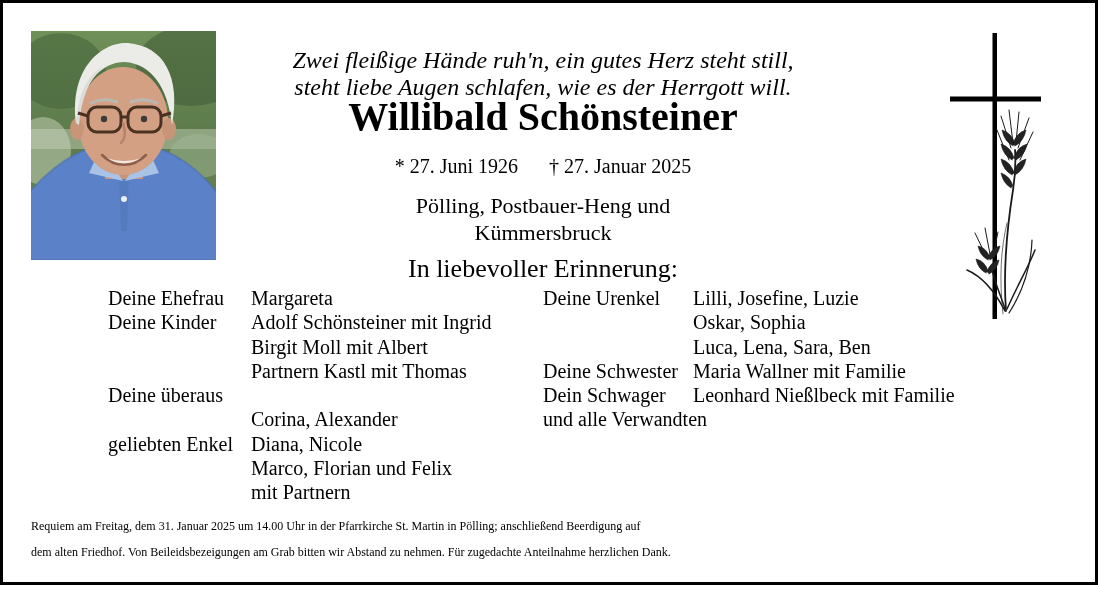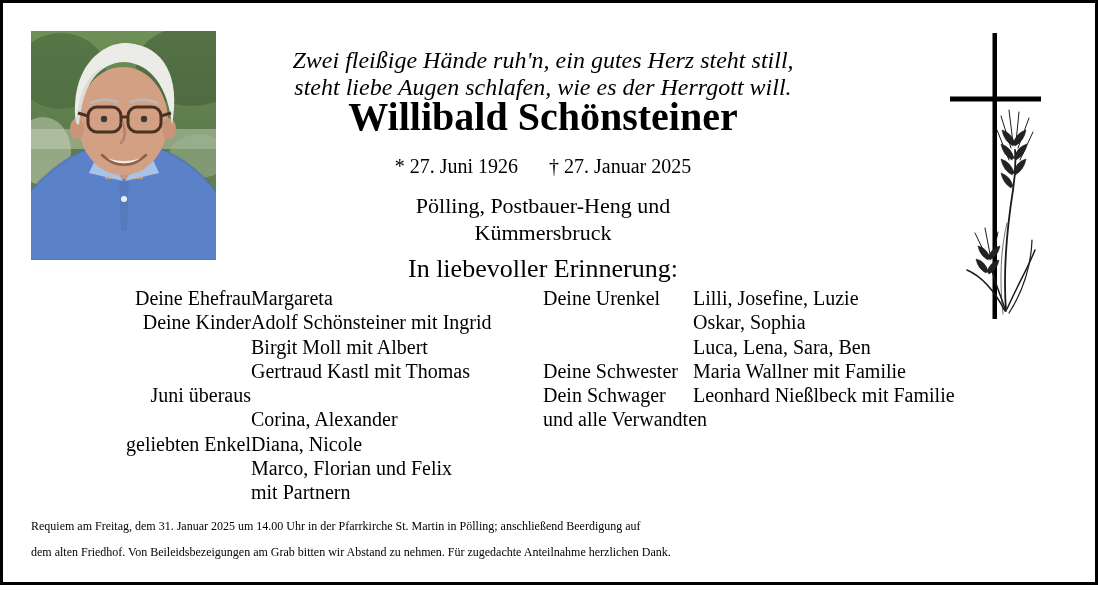--- a/index.html
+++ b/index.html
@@ -19,21 +19,21 @@
             font-style:italic;font-size:24px;line-height:26.5px;white-space:nowrap;margin-top:24px;}
   .deceased-name{position:absolute;left:0;top:93px;width:700px;
             font-weight:bold;font-size:40px;line-height:42px;white-space:nowrap;}
   .dates{position:absolute;left:0;top:152px;width:700px;font-size:20px;white-space:nowrap;}
   .dates .date-part{display:inline-block;margin:0 13px;}
   .residence{position:absolute;left:0;top:189px;width:700px;font-size:22px;line-height:27px;}
   .memorial-intro{position:absolute;left:0;top:251px;width:700px;font-size:26px;}
 
   
   .mcol{position:absolute;top:284px;font-size:20px;}
-  .col-left{left:105px;text-align:right;}
+  .col-left{left:105px;}
   .col-right{left:540px;}
   .mrow{display:flex;height:24.3px;align-items:flex-start;white-space:nowrap;}
   .col-left .mlabel{flex:0 0 143px;}
   .col-right .mlabel{flex:0 0 150px;}
   .mname{white-space:nowrap;}
   .closing .mname{margin-left:0;}
 
   
   .notice{position:absolute;left:28px;top:511px;width:1040px;font-size:12px;line-height:25.5px;}
   .notice div{white-space:nowrap;}
@@ -163,24 +163,24 @@
     <div class="mrow">
       <span class="mlabel">Deine Kinder</span>
       <span class="mname">Adolf Schönsteiner mit Ingrid</span>
     </div>
     <div class="mrow">
       <span class="mlabel"></span>
       <span class="mname">Birgit Moll mit Albert</span>
     </div>
     <div class="mrow">
       <span class="mlabel"></span>
-      <span class="mname">Gertraud Kastl mit Thomas</span>
-    </div>
-    <div class="mrow">
-      <span class="mlabel">Juni überaus</span>
+      <span class="mname">Partnern Kastl mit Thomas</span>
+    </div>
+    <div class="mrow">
+      <span class="mlabel">Deine überaus</span>
       <span class="mname"></span>
     </div>
     <div class="mrow">
       <span class="mlabel"></span>
       <span class="mname">Corina, Alexander</span>
     </div>
     <div class="mrow">
       <span class="mlabel">geliebten Enkel</span>
       <span class="mname">Diana, Nicole</span>
     </div>

